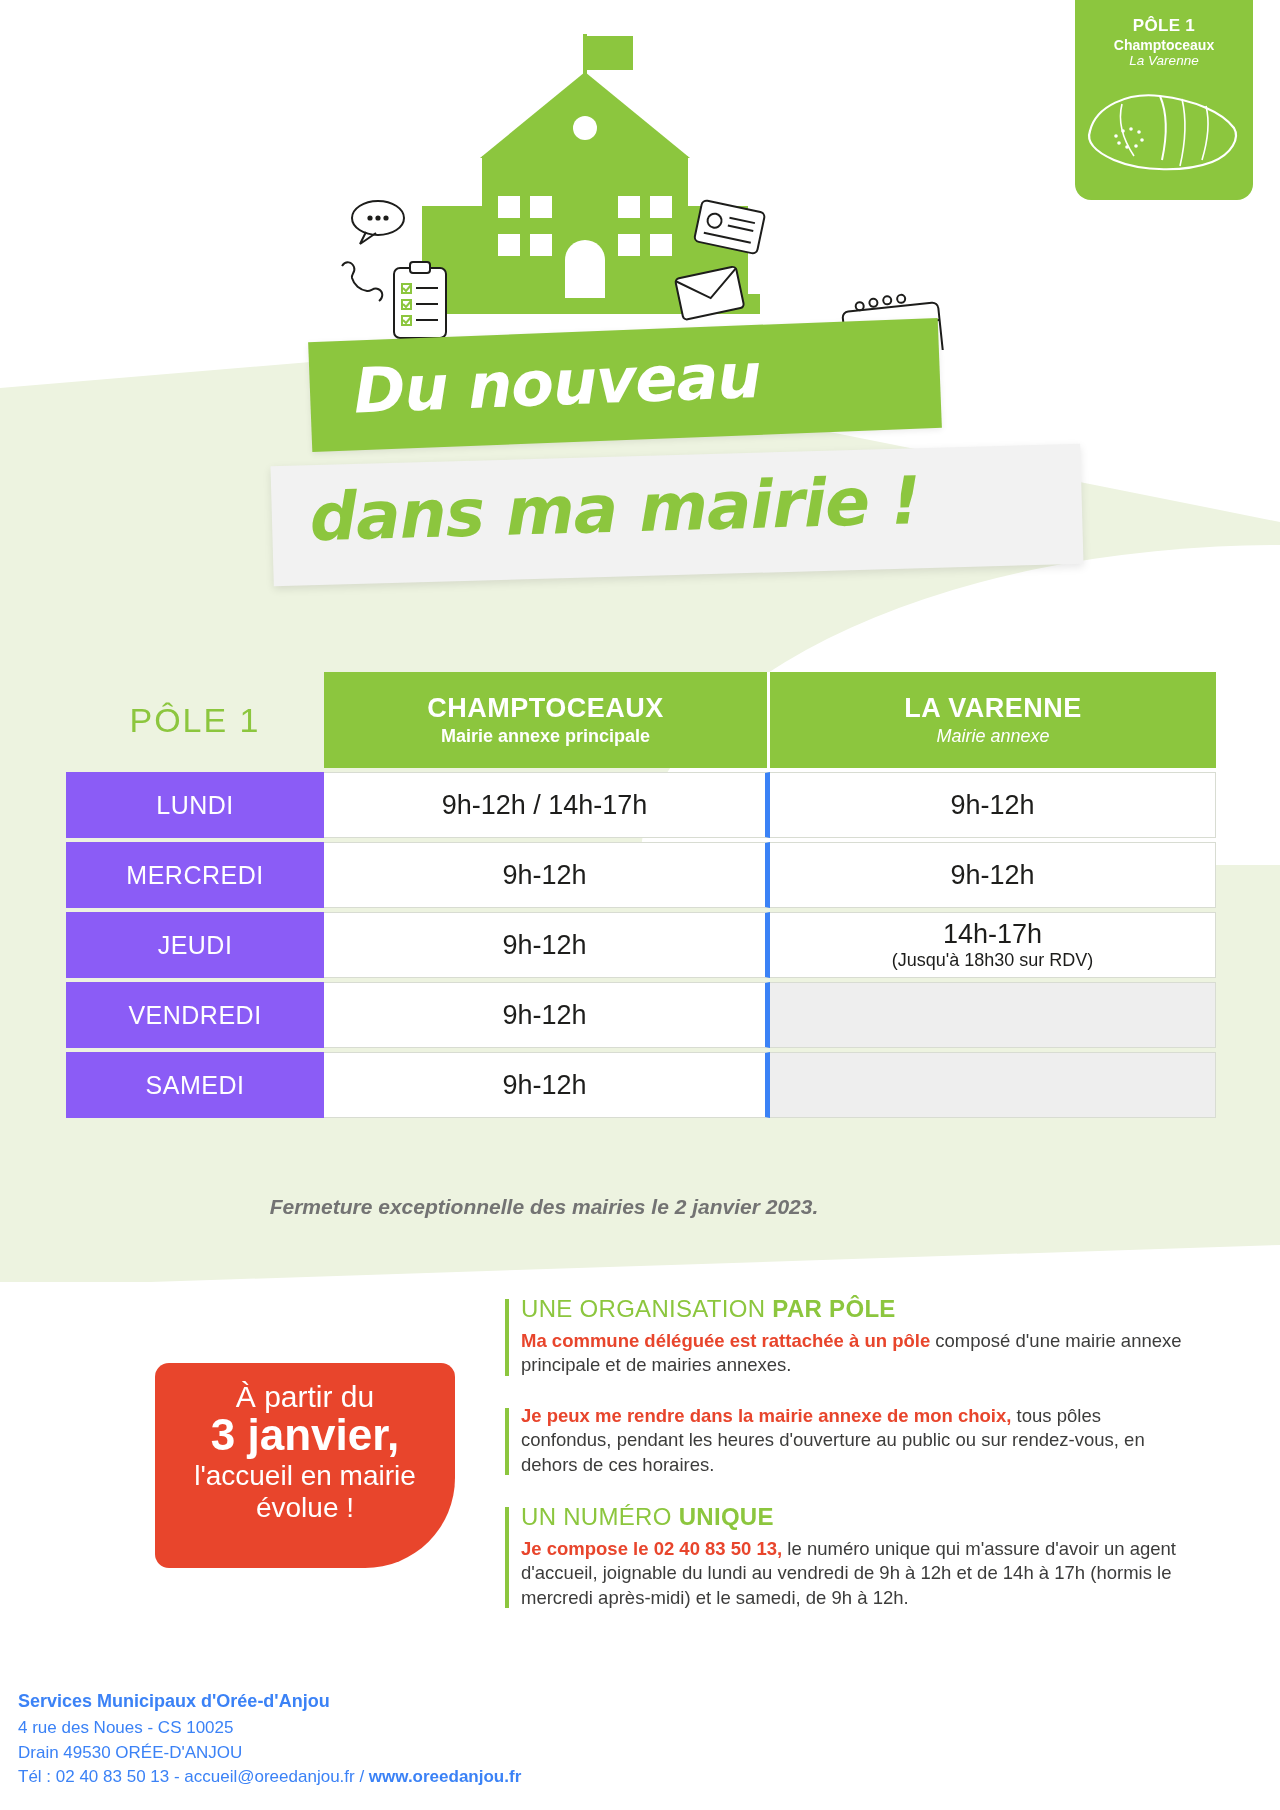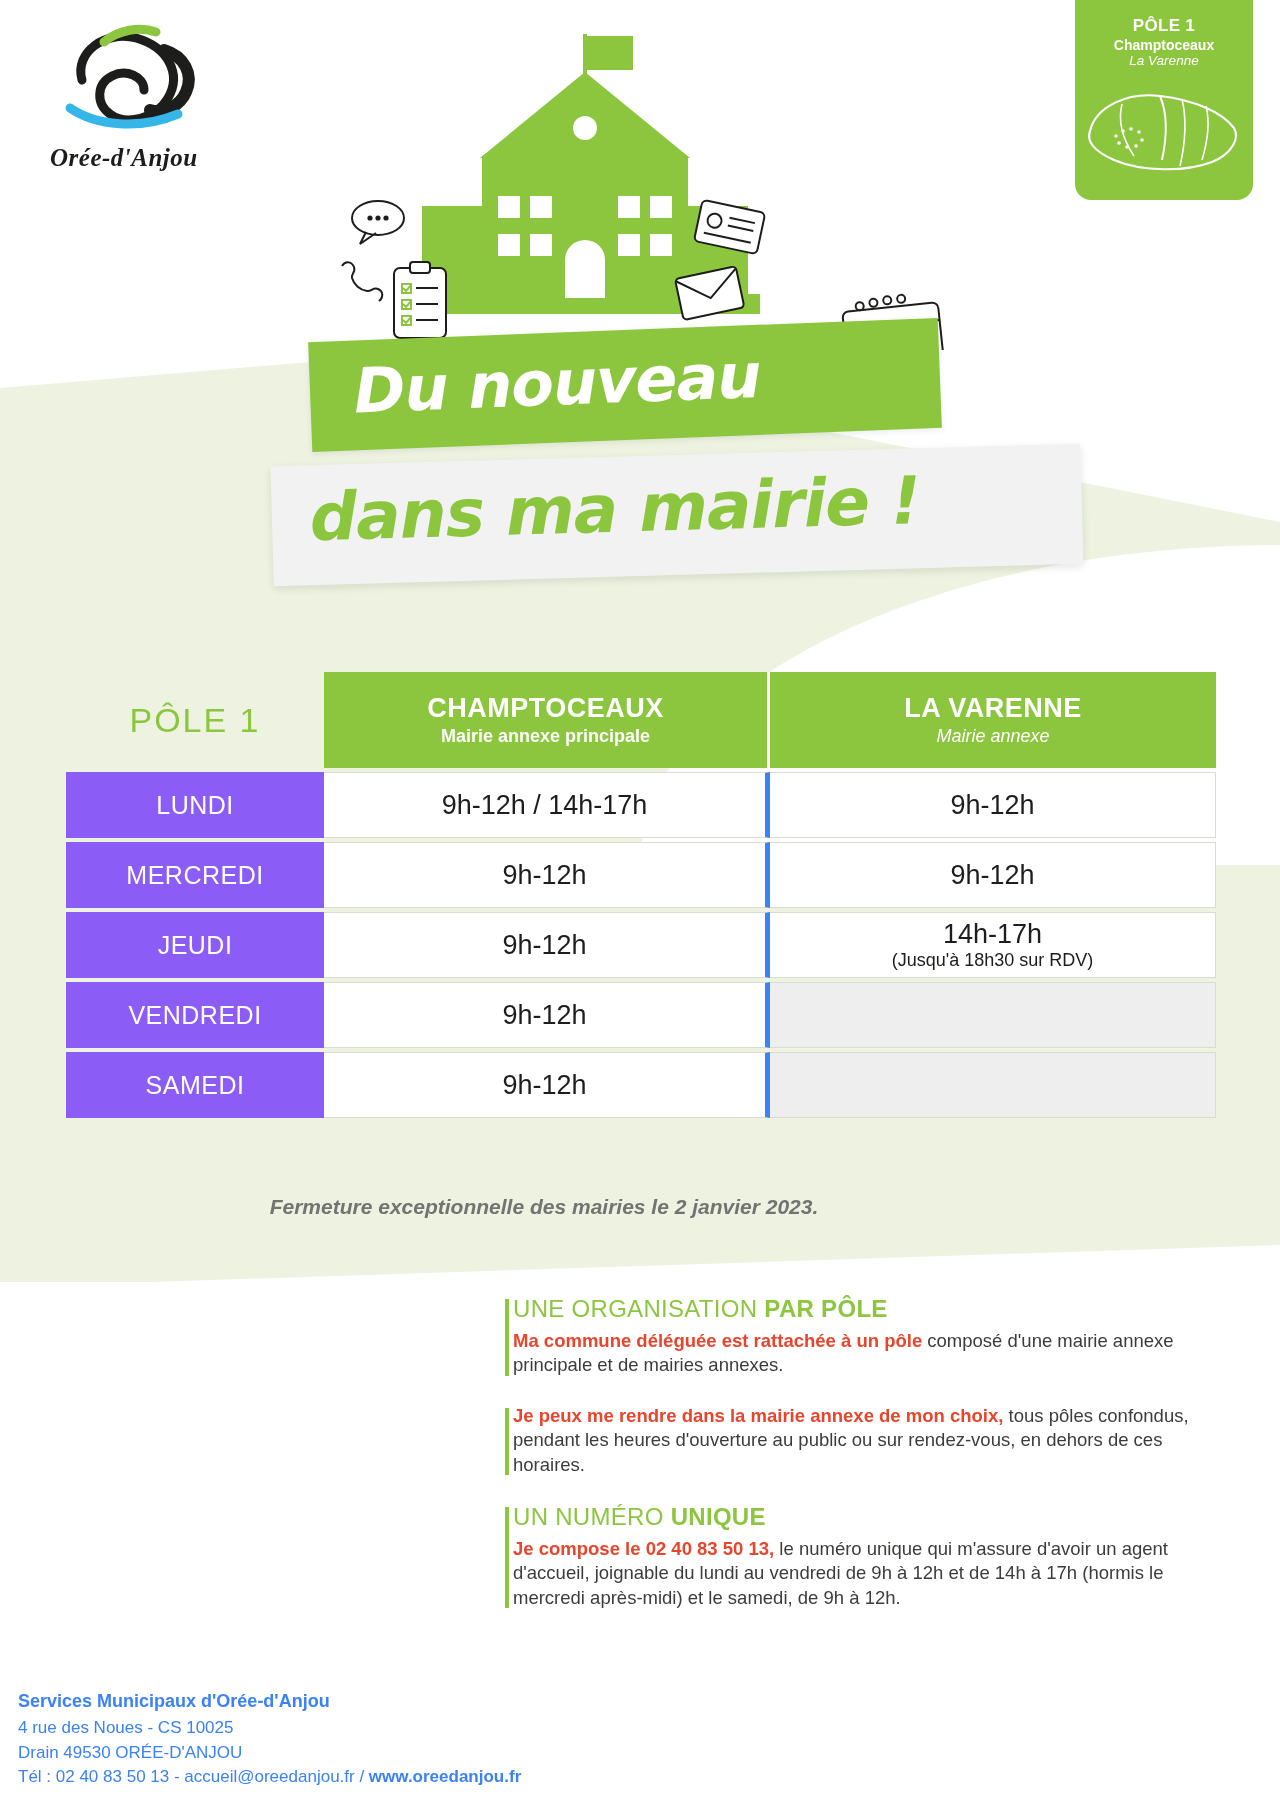--- a/index.html
+++ b/index.html
@@ -119,21 +119,21 @@
     border-radius:14px 14px 90px 14px;
     text-align:center; padding-top:17px;
   }
   .red-badge .l1{ font-size:30px; }
   .red-badge .l2{ font-size:44px; font-weight:700; line-height:1.05; margin-top:-2px;}
   .red-badge .l3{ font-size:28px; line-height:1.15; margin-top:2px;}
   .red-badge .l4{ font-size:28px; }
 
   
   .info{ position:absolute; left:505px; top:1295px; width:690px; z-index:8;}
-  .blk{ position:relative; padding-left:8px; margin-bottom:26px;}
+  .blk{ position:relative; padding-left:16px; margin-bottom:26px;}
   .blk:before{
     content:""; position:absolute; left:0; top:4px; width:4px; height:calc(100% - 6px);
     background:#8cc63e;
   }
   .blk h3{
     font-size:24px; font-weight:400; color:#8cc63e; letter-spacing:.3px; margin-bottom:6px;
   }
   .blk h3 b{ font-weight:700; }
   .blk p{
     font-size:18.5px; line-height:1.32; color:#3c3c3b;
@@ -150,29 +150,20 @@
 </style>
 </head>
 <body>
 
 <div class="page">
 
   <div class="bg-light"></div>
   <div class="bg-white-wave"></div>
   <div class="bg-bottom-white"></div>
 
-  <div class="logo">
-    <svg width="170" height="130" viewBox="0 0 170 130">
-      <path d="M38 58 C30 30, 62 8, 92 16 C124 25, 138 52, 124 76 C112 97, 82 104, 66 92 C52 82, 52 62, 68 54 C82 47, 100 54, 100 68" fill="none" stroke="#1d1d1b" stroke-width="9" stroke-linecap="round"></path>
-      <path d="M120 28 C140 34, 150 52, 142 70 C136 84, 120 92, 106 88" fill="none" stroke="#1d1d1b" stroke-width="12" stroke-linecap="round"></path>
-      <path d="M26 86 C52 104, 96 108, 134 92" fill="none" stroke="#35b6e8" stroke-width="9" stroke-linecap="round"></path>
-      <path d="M60 20 C74 8, 96 4, 112 10" fill="none" stroke="#8cc63e" stroke-width="9" stroke-linecap="round"></path>
-    </svg>
-    <div class="logo-name">Orée-d'Anjou</div>
-  </div>
 
   <div class="pole-badge">
     <div class="p1">PÔLE 1</div>
     <div class="c1">Champtoceaux</div>
     <div class="c2">La Varenne</div>
     <svg class="pole-map" width="165" height="105" viewBox="0 0 165 105">
       <path d="M8 55 C14 30, 46 16, 78 20 C112 24, 140 36, 152 52 C158 62, 150 78, 130 86 C104 96, 60 96, 32 84 C14 76, 4 66, 8 55 Z" fill="none" stroke="#ffffff" stroke-width="2.2"></path>
       <path d="M78 20 C84 34, 86 56, 80 84" fill="none" stroke="#ffffff" stroke-width="2"></path>
       <path d="M100 23 C104 40, 104 64, 98 90" fill="none" stroke="#ffffff" stroke-width="1.6"></path>
       <path d="M124 30 C128 46, 126 64, 120 84" fill="none" stroke="#ffffff" stroke-width="1.6"></path>
@@ -329,20 +320,26 @@
           <td class="day-cell">SAMEDI</td>
           <td class="val-cell">9h-12h</td>
           <td class="val-cell last empty"></td>
         </tr>
       </tbody>
     </table>
   </div>
 
   <div class="closure">Fermeture exceptionnelle des mairies le 2 janvier 2023.</div>
 
+  <div class="red-badge">
+    <div class="l1">À partir du</div>
+    <div class="l2">3 janvier,</div>
+    <div class="l3">l'accueil en mairie</div>
+    <div class="l4">évolue !</div>
+  </div>
 
   <div class="info">
     <div class="blk">
       <h3>
         <span>UNE ORGANISATION </span><b>PAR PÔLE</b>
       </h3>
       <p>
         <b>Ma commune déléguée est rattachée à un pôle</b><span> composé d'une mairie annexe principale et de mairies annexes.</span>
       </p>
     </div>

